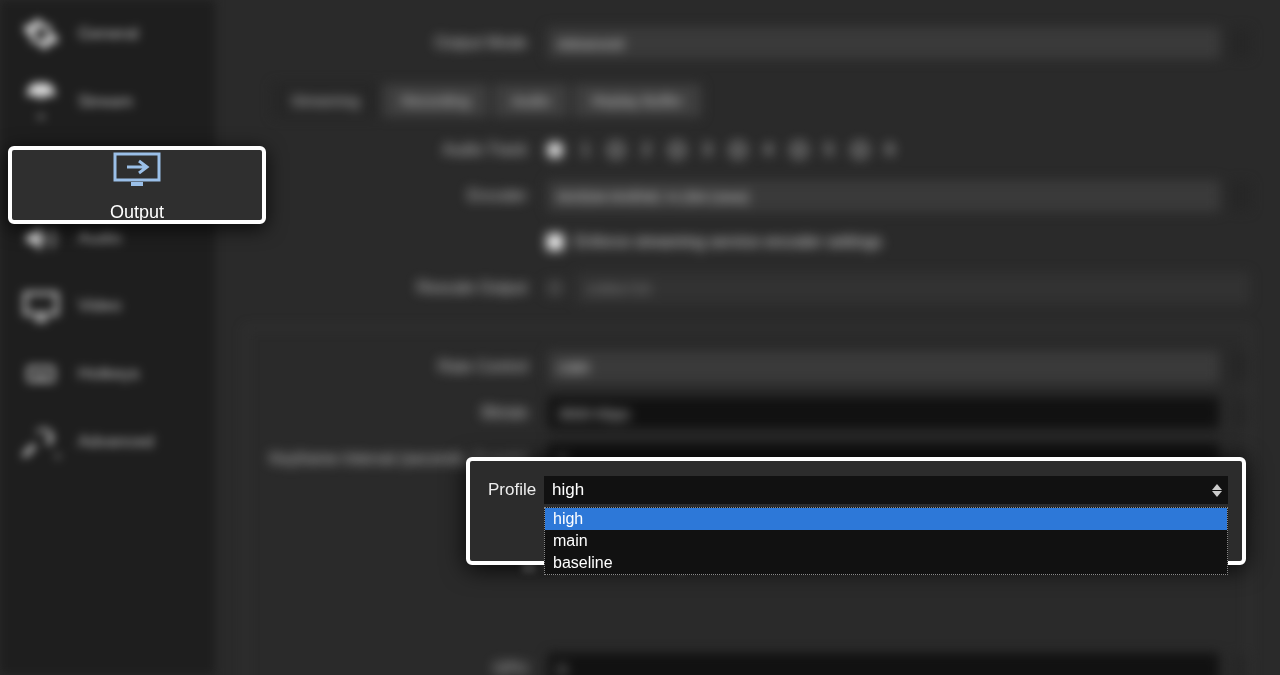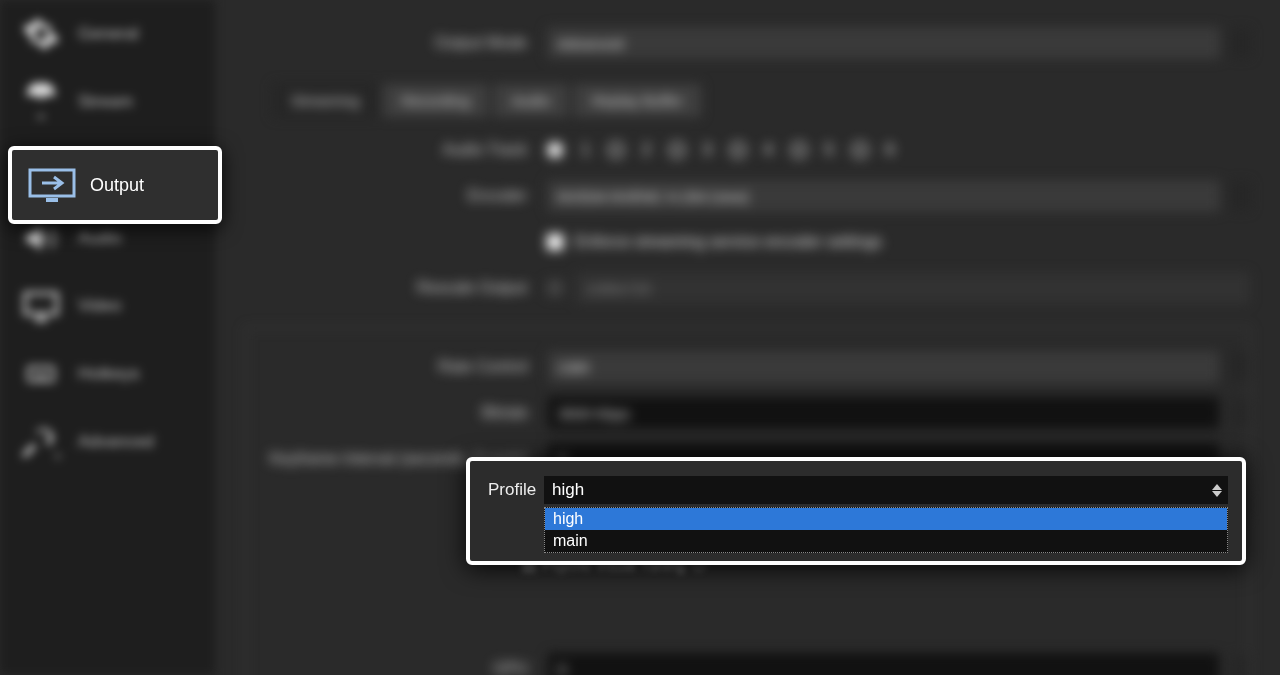--- a/index.html
+++ b/index.html
@@ -33,30 +33,31 @@
   width: 42px;
   height: 42px;
   display: flex;
   align-items: center;
   justify-content: center;
   color: #ddd;
 }
 .highlight-output {
   position: absolute;
   left: 8px; top: 146px;
-  width: 214px; height: 78px;
+  width: 258px; height: 78px;
   background: #2f2f2f;
   border: 4px solid #fff;
   border-radius: 6px;
   box-shadow: 0 4px 20px rgba(0,0,0,0.8);
   display: flex;
   align-items: center;
   gap: 14px;
   padding: 0 16px;
   z-index: 30;
+  flex-direction: column;
 }
 .highlight-output .icon {
   width: 48px; height: 38px;
 }
 .highlight-output .label {
   color: #fff;
   font-size: 18px;
 }
 .main {
   position: absolute;
@@ -371,20 +372,21 @@
           </svg>
         <svg width="10" height="6" viewBox="0 0 10 6">
             <path d="M0 0l5 6 5-6z" fill="#ccc"></path>
           </svg>
       </span>
     </div>
   </div>
   <div class="options">
     <div class="option selected">high</div>
     <div class="option">main</div>
+    <div class="option">baseline</div>
   </div>
 </div>
 
 <div class="below-blur">
   <span style="width:14px;height:14px;background:#666;display:inline-block"></span>
   <span>Psycho Visual Tuning</span>
   <span>ⓘ</span>
 </div>
 
 </body></html>

